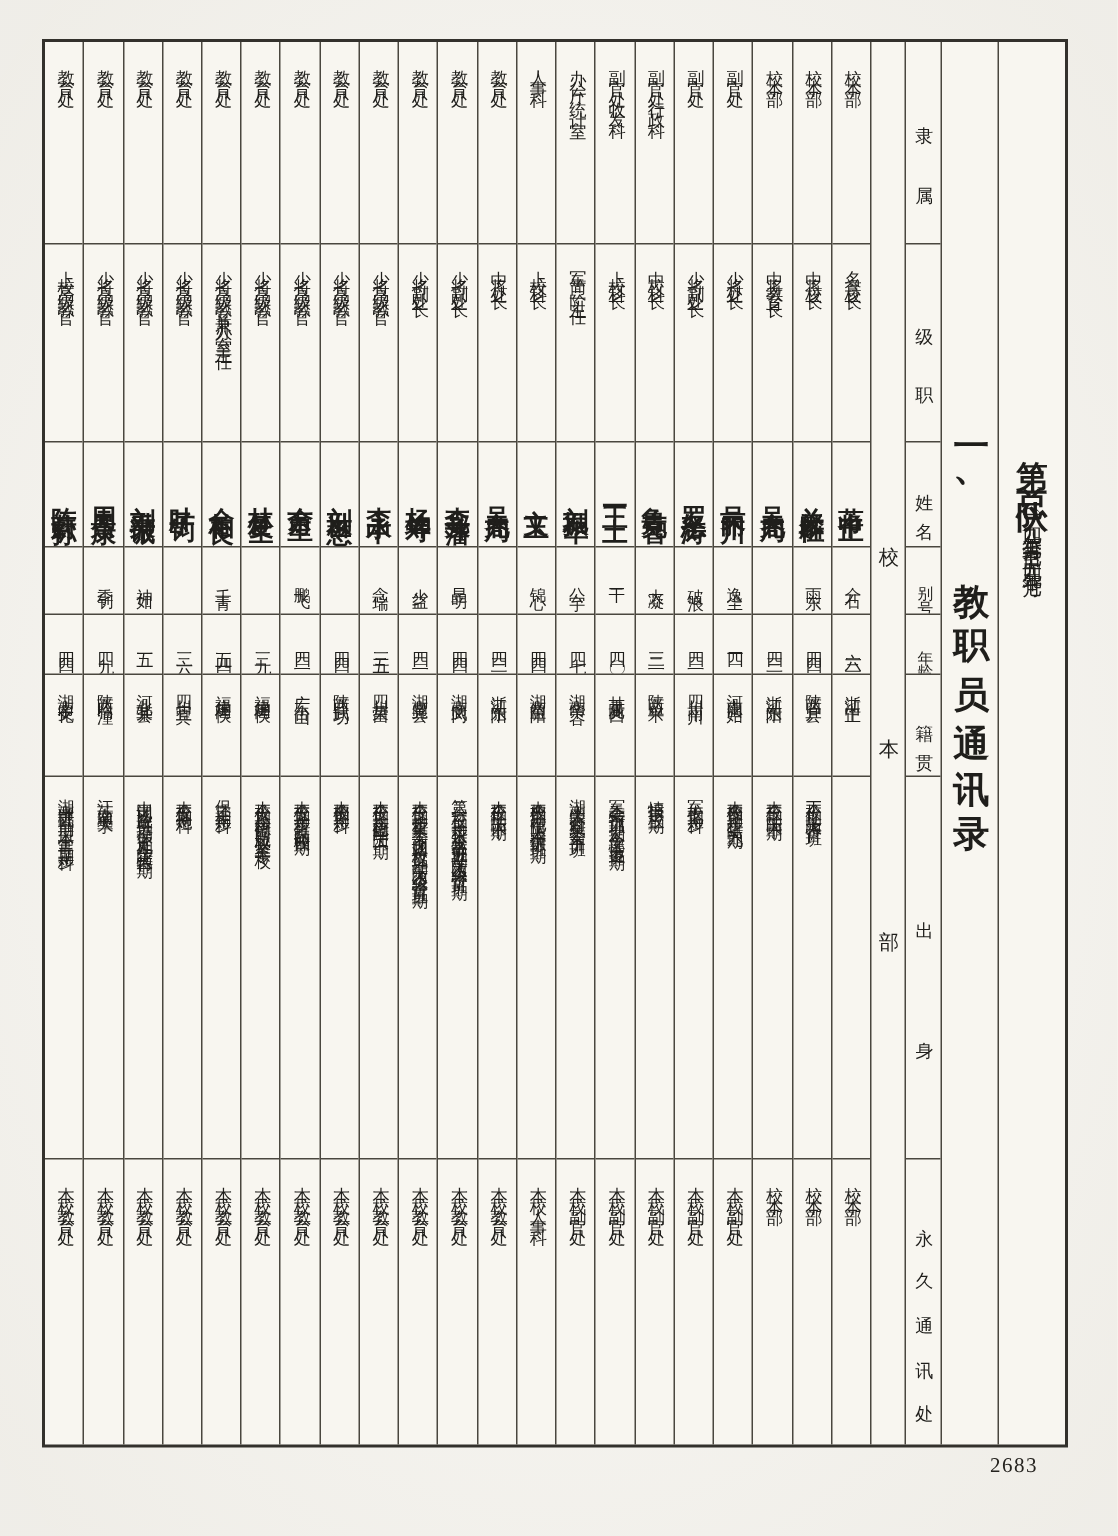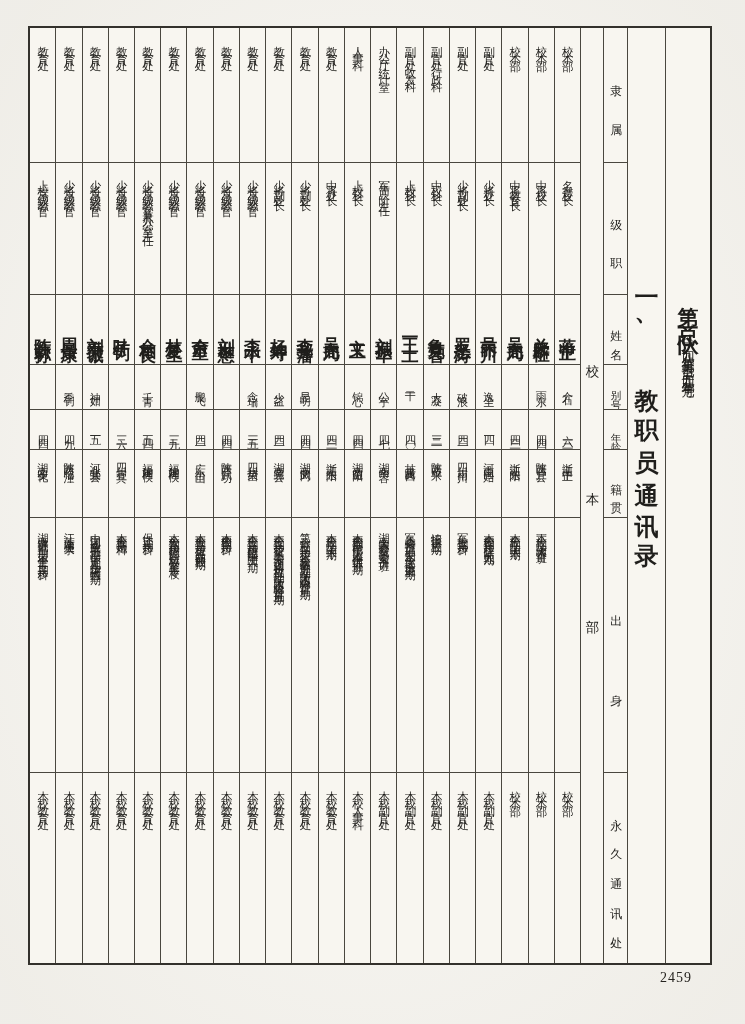--- a/index.html
+++ b/index.html
@@ -335,14 +335,14 @@
     <div class="cell c-rank">上校高级教官</div>
     <div class="cell c-name">陈蔚荪</div>
     <div class="cell c-alias"></div>
     <div class="cell c-age">四四</div>
     <div class="cell c-origin">湖南安化</div>
     <div class="cell c-bg">湖南讲武堂一期日本士官二三期步科</div>
     <div class="cell c-addr">本校教育处</div>
   </div>
     </div>
 
-  <div class="page-number">2459</div>
+  <div class="page-number">2683</div>
 </div>
 
 </body></html>

